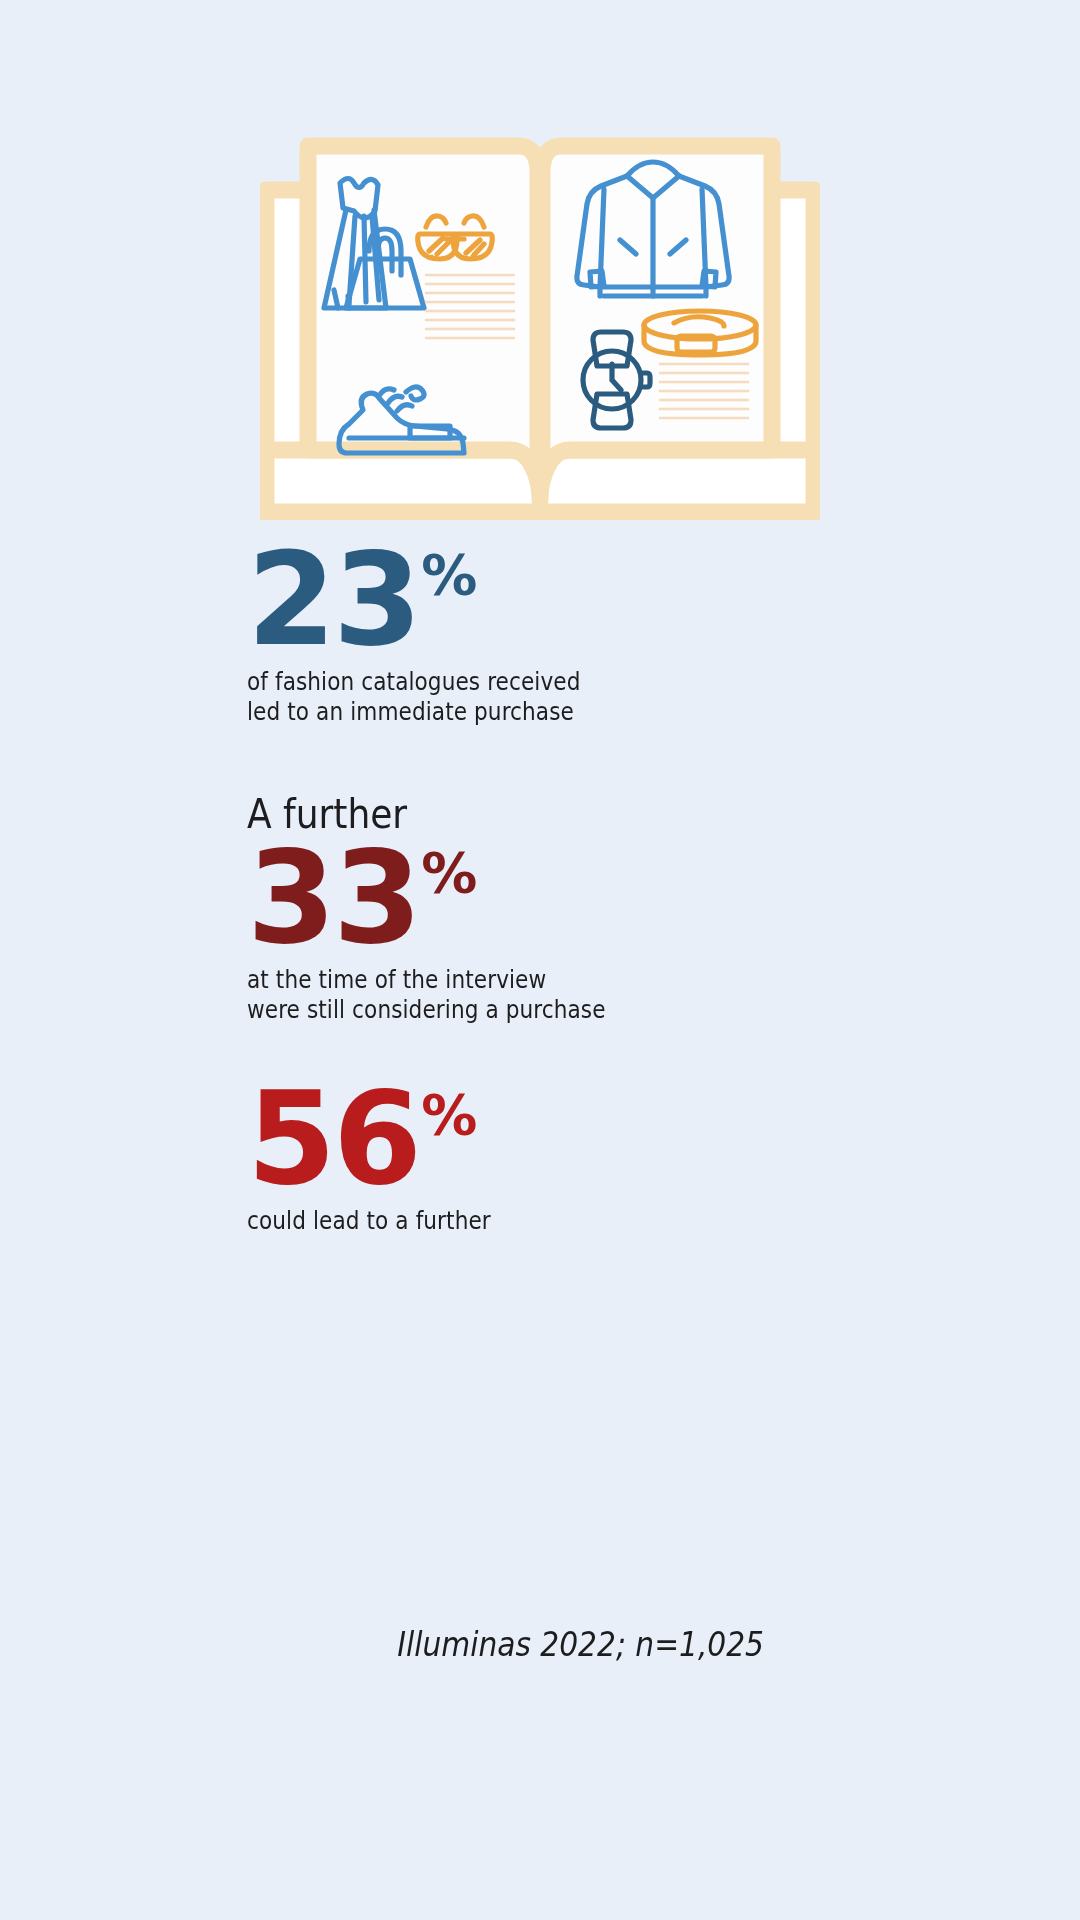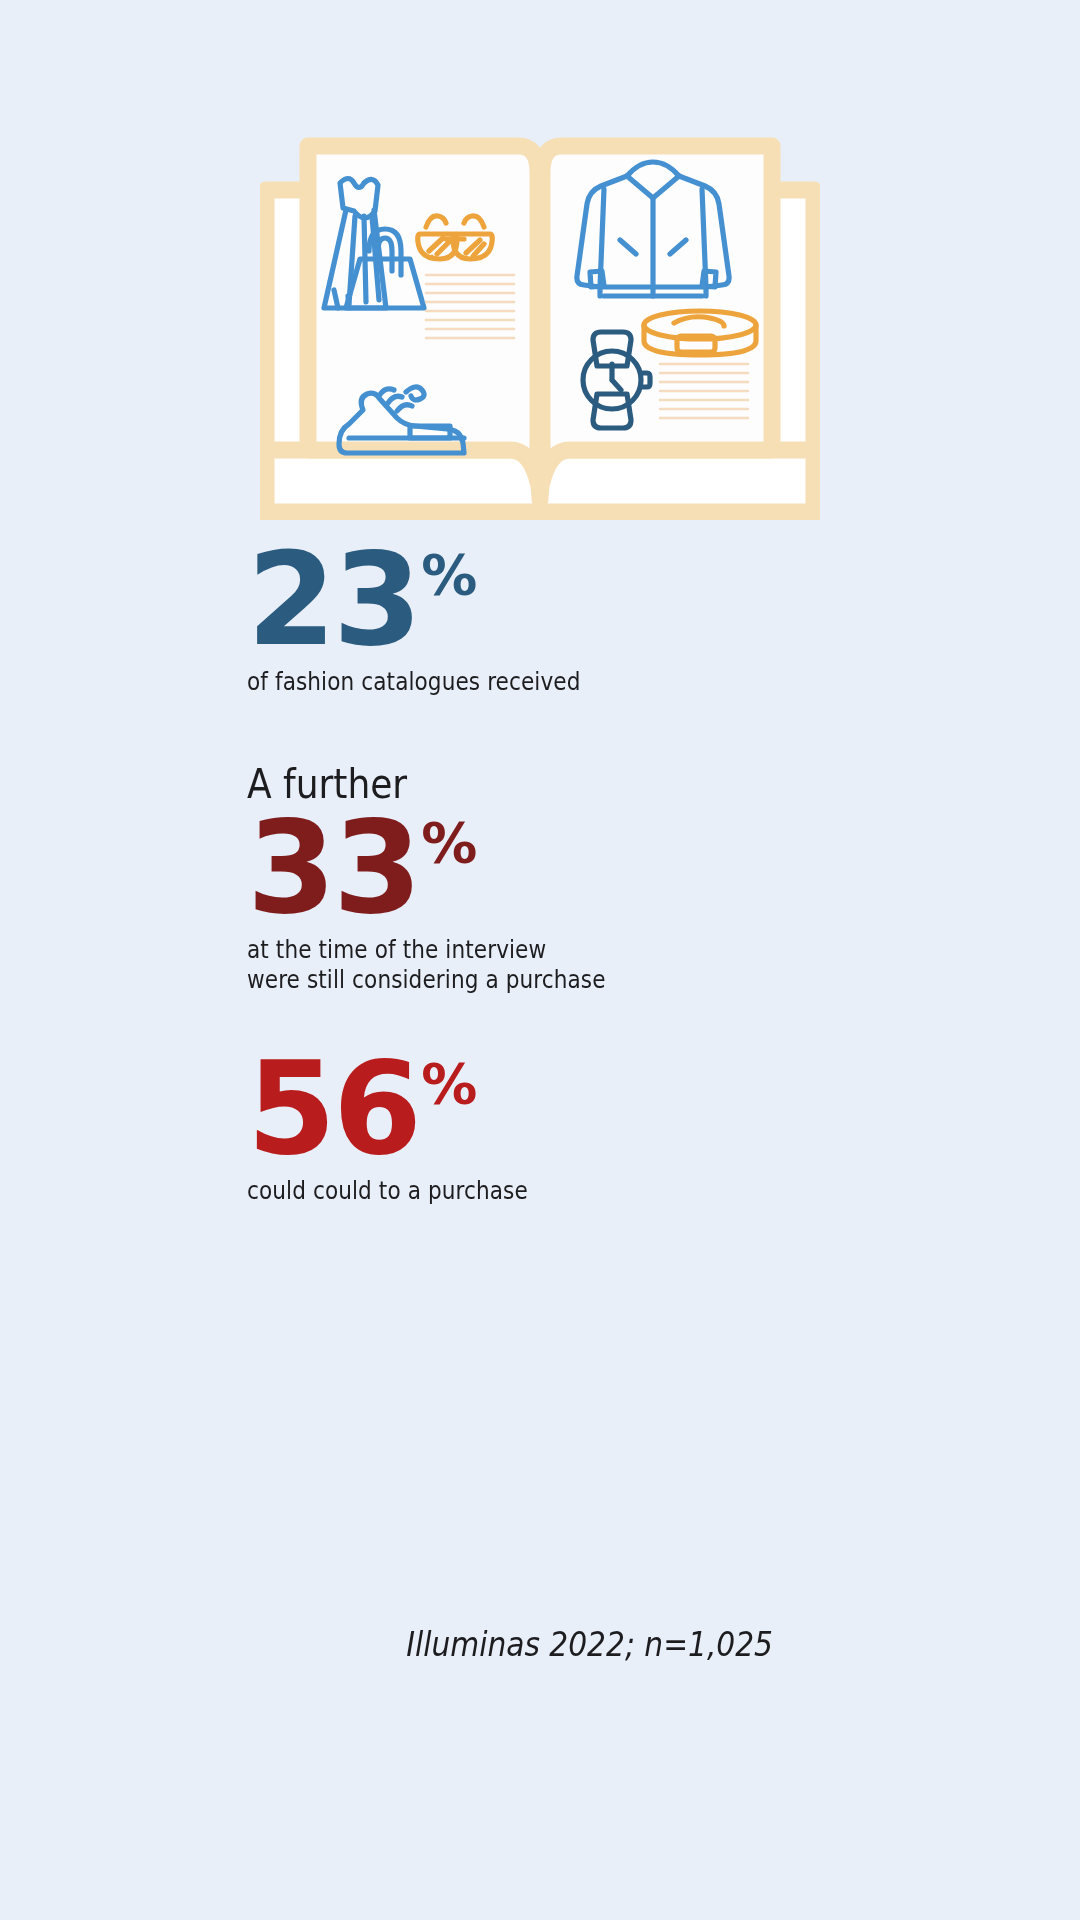--- a/index.html
+++ b/index.html
@@ -64,21 +64,21 @@
     color:#1d1d1f;
     margin-bottom:6px;
     white-space:nowrap;
   }
 
   .gap-a { height:36px; }
   .gap-b { height:36px; }
 
   .source {
     position:absolute;
-    left:240px; top:1625px;
+    left:231px; top:1625px;
     width:533px;
     text-align:right;
     font-family:"DejaVu Sans Condensed","Liberation Sans",sans-serif;
     font-style:italic;
     font-size:33px;
     color:#1d1d1f;
     white-space:nowrap;
   }
 </style>
 </head>
@@ -194,40 +194,41 @@
       </g>
     </svg>
   </div>
 
   <div class="content">
 
     <div class="stat-block">
       <span class="bignum c-dark"><span>23</span><span class="pct">%</span></span>
       <div class="caption">
         <div>of fashion catalogues received</div>
+        <div>led to an immediate purchase</div>
       </div>
     </div>
 
     <div class="gap-a"></div>
 
     <div class="stat-block">
       <div class="lead-in">A further</div>
       <span class="bignum c-orng"><span>33</span><span class="pct">%</span></span>
       <div class="caption">
         <div>at the time of the interview</div>
         <div>were still considering a purchase</div>
       </div>
     </div>
 
     <div class="gap-b"></div>
 
     <div class="stat-block">
       <span class="bignum c-blue"><span>56</span><span class="pct">%</span></span>
       <div class="caption">
-        <div>could could to a purchase</div>
+        <div>could lead to a further</div>
       </div>
     </div>
 
   </div>
 
   <div class="source">Illuminas 2022; n=1,025</div>
 
 </div>
 
 </body></html>

